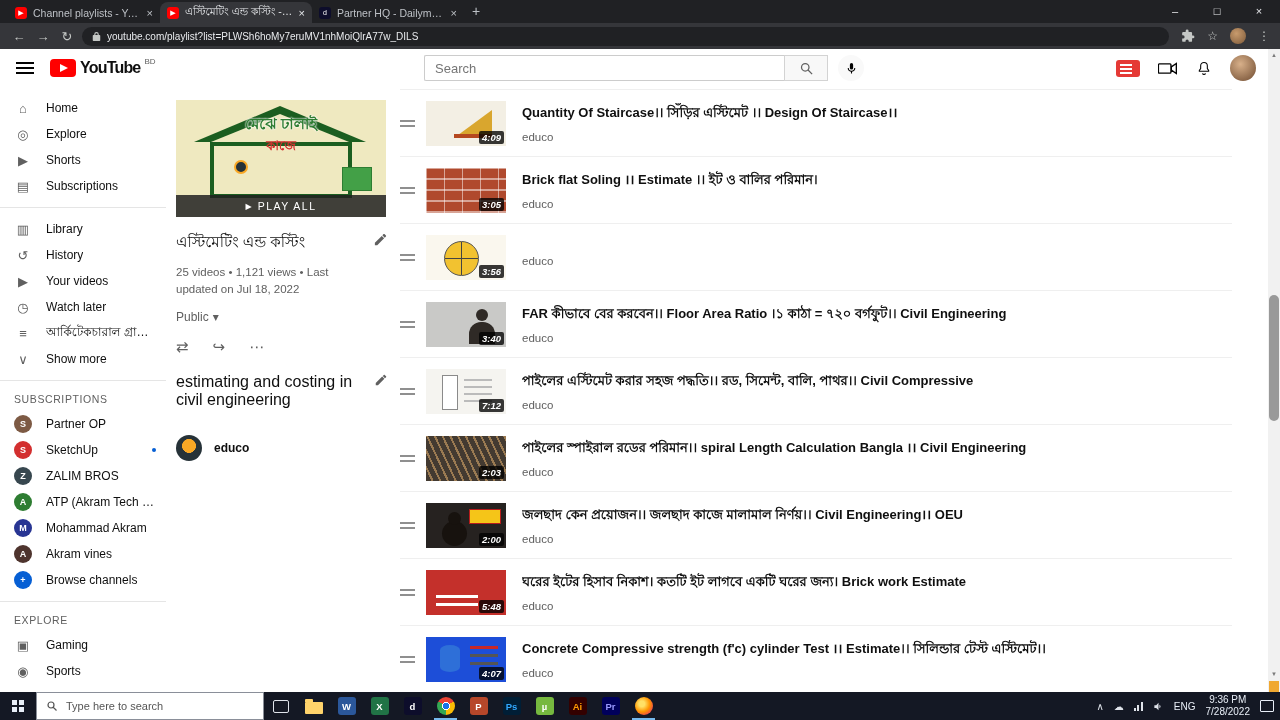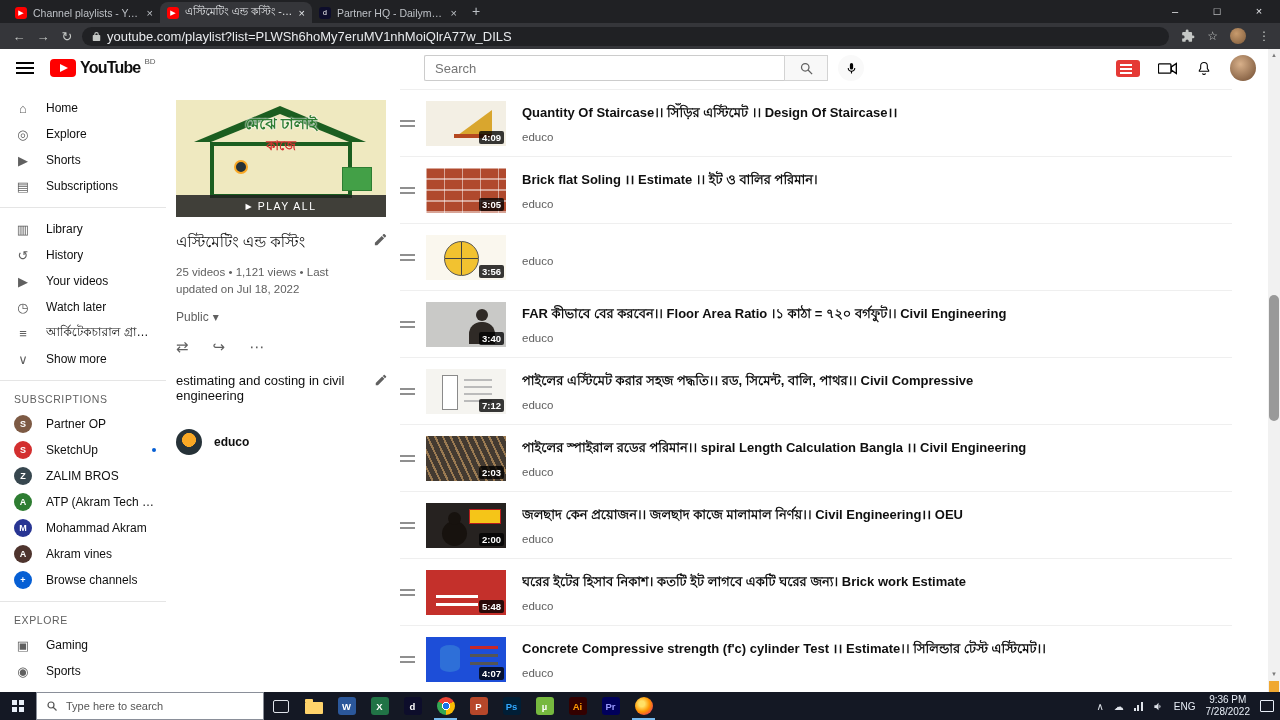--- a/index.html
+++ b/index.html
@@ -13,21 +13,21 @@
   .tab.active { background:#35363a; color:#e8eaed; }
   .fav { width:12px; height:12px; border-radius:3px; flex:none; display:flex; align-items:center; justify-content:center; font-size:7px; color:#fff; }
   .tab-title { white-space:nowrap; overflow:hidden; text-overflow:ellipsis; flex:1; }
   .tab-close { margin-left:auto; font-size:11px; flex:none; }
   .newtab { color:#bdc1c6; font-size:14px; margin:0 0 4px 8px; }
   .wincontrols { margin-left:auto; display:flex; height:23px; }
   .wc { width:42px; text-align:center; color:#e8eaed; font-size:11px; line-height:23px; }
 
   .toolbar { position:absolute; top:23px; left:0; right:0; height:26px; background:#35363a; display:flex; align-items:center; gap:6px; padding:0 10px; }
   .navbtn { color:#c4c7c5; font-size:13px; width:18px; text-align:center; }
-  .omnibox { flex:1; height:19px; background:#202124; border-radius:10px; display:flex; align-items:center; padding:0 10px; gap:6px; color:#e8eaed; font-size:13px; overflow:hidden; }
+  .omnibox { flex:1; height:19px; background:#202124; border-radius:10px; display:flex; align-items:center; padding:0 10px; gap:6px; color:#e8eaed; font-size:10px; overflow:hidden; }
   .tool-icons { display:flex; align-items:center; gap:12px; padding-left:6px; }
   .tool-glyph { color:#c4c7c5; font-size:12px; }
   .profile-dot { width:16px; height:16px; border-radius:50%; background:radial-gradient(circle at 40% 35%, #c89b6d, #7d5a3a); }
 
   
   .yt-header { position:absolute; top:49px; left:0; right:0; height:38px; background:#fff; }
   .yt-left { position:absolute; left:16px; top:0; height:38px; display:flex; align-items:center; gap:16px; }
   .hamburger { width:18px; height:12px; display:flex; flex-direction:column; justify-content:space-between; }
   .hamburger i { display:block; height:1.6px; background:#030303; }
   .yt-logo { display:flex; align-items:flex-start; gap:4px; }
@@ -66,31 +66,31 @@
   .hero-logo { position:absolute; left:58px; top:60px; width:14px; height:14px; border-radius:50%; background:#263238; border:2px solid #f9a825; }
   .hero-badge { position:absolute; right:14px; bottom:26px; width:30px; height:24px; border:1px solid #2e7d32; }
   .playbar { position:absolute; left:0; right:0; bottom:0; height:22px; background:rgba(33,33,33,.85); color:#fff; display:flex; align-items:center; justify-content:center; gap:6px; font-size:10.5px; letter-spacing:1.5px; }
   .playbar .pglyph { font-size:8px; letter-spacing:0; }
   .pl-title-row { display:flex; align-items:flex-start; margin-top:15px; }
   .pl-title { font-size:15px; font-weight:400; color:#0f0f0f; line-height:1.3; max-width:178px; }
   .edit-ic { margin-left:auto; flex:none; }
   .pl-stats { margin-top:12px; font-size:11.5px; color:#606060; line-height:1.5; width:196px; }
   .pl-visibility { margin-top:12px; font-size:12px; color:#606060; display:flex; align-items:center; gap:4px; }
   .pl-actions { margin-top:14px; display:flex; gap:24px; color:#606060; font-size:15px; }
-  .pl-desc-row { margin-top:17px; display:flex; align-items:flex-start; font-size:13px; color:#0f0f0f; }
+  .pl-desc-row { margin-top:17px; display:flex; align-items:flex-start; font-size:16px; color:#0f0f0f; }
   .pl-channel { margin-top:26px; display:flex; align-items:center; gap:12px; }
   .ch-avatar { width:26px; height:26px; border-radius:50%; background:radial-gradient(circle at 50% 42%, #f9a825 0 34%, #263238 36%); }
   .ch-name { font-size:12px; font-weight:bold; color:#0f0f0f; }
 
   
   .video-list { position:absolute; left:400px; top:89px; width:832px; bottom:28px; overflow:hidden; border-top:1px solid #efefef; }
   .vrow { position:relative; height:67px; display:flex; align-items:center; border-bottom:1px solid #efefef; }
   .vhandle { width:26px; flex:none; display:flex; flex-direction:column; gap:3px; }
   .vhandle i { display:block; width:15px; height:2px; background:#8f8f8f; }
-  .vthumb { width:80px; height:45px; flex:none; position:relative; margin-right:16px; background:#ddd; overflow:hidden; }
+  .vthumb { width:80px; height:45px; flex:none; position:relative; margin-right:16px; background:#ddd; overflow:hidden;font-style:italic; }
   .vdur { position:absolute; right:2px; bottom:2px; background:rgba(0,0,0,.78); color:#fff; font-size:9.5px; font-weight:bold; padding:1px 3px; border-radius:2px; }
   .vtext { min-width:0; }
   .vtitle { font-size:13px; font-weight:bold; color:#0f0f0f; white-space:nowrap; overflow:hidden; text-overflow:ellipsis; max-width:710px; }
   .vchan { font-size:11.5px; color:#606060; margin-top:7px; }
 
   .m { position:absolute; inset:0; }
   .m-stairs::before { content:""; position:absolute; right:14px; bottom:8px; border-left:38px solid transparent; border-bottom:28px solid var(--acc); }
   .m-stairs::after { content:""; position:absolute; right:14px; bottom:8px; width:38px; height:4px; background:#b5481f; }
   .m-bricks { background-image:repeating-linear-gradient(0deg, rgba(255,255,255,.5) 0 1.5px, transparent 1.5px 11px), repeating-linear-gradient(90deg, rgba(255,255,255,.5) 0 1.5px, transparent 1.5px 18px); }
   .m-dome::before { content:""; position:absolute; left:18px; top:6px; width:33px; height:33px; border-radius:50%; border:1px solid #555;

